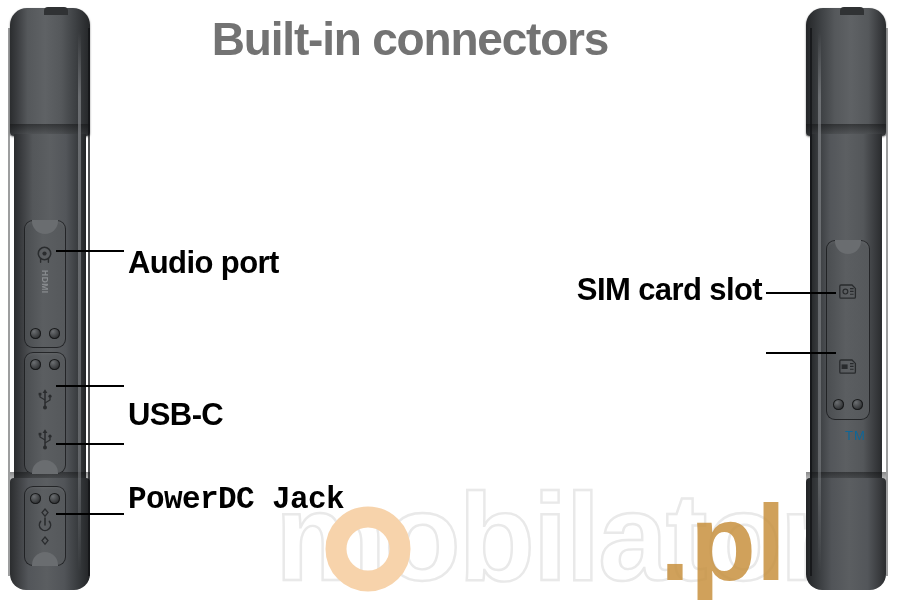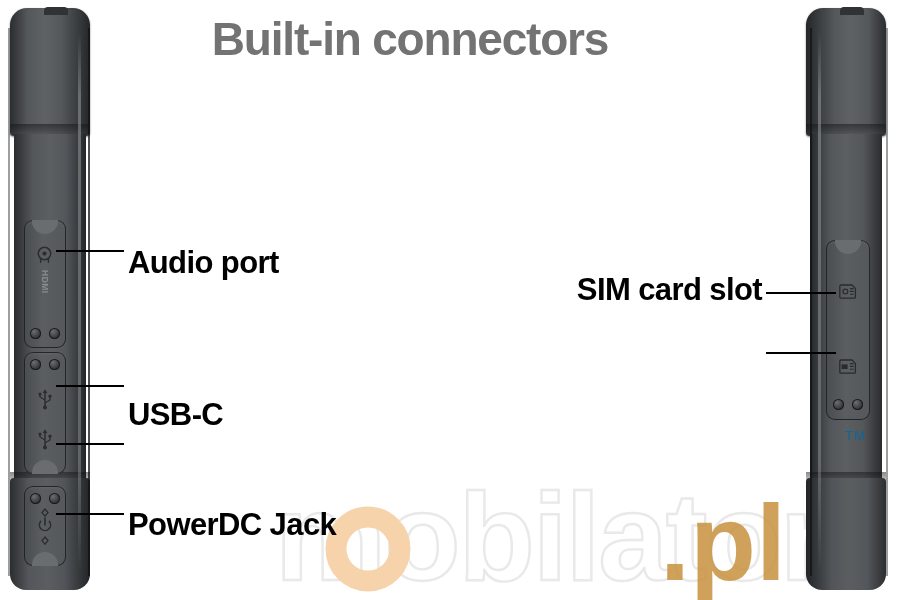--- a/index.html
+++ b/index.html
@@ -346,20 +346,20 @@
 
   <div class="leader" style="left:56px; top:250px; width:68px;"></div>
   <div class="callout" style="left:128px; top:247px;">Audio port</div>
 
   <div class="leader" style="left:56px; top:385px; width:68px;"></div>
   <div class="callout" style="left:128px; top:367px;margin-top:32px;">USB-C</div>
 
   <div class="leader" style="left:56px; top:443px; width:68px;"></div>
 
   <div class="leader" style="left:56px; top:513px; width:68px;"></div>
-  <div class="callout" style="left:128px; top:509px;">PowerDC Jack</div>
+  <div class="callout" style="left:128px; top:484px;font-family:Liberation Mono, monospace;">PowerDC Jack</div>
 
   <div class="leader" style="left:766px; top:292px; width:70px;"></div>
   <div class="callout right-side" style="right:138px; top:274px;">SIM card slot</div>
 
   <div class="leader" style="left:766px; top:352px; width:70px;"></div>
 
 </div>
 
 </body></html>

